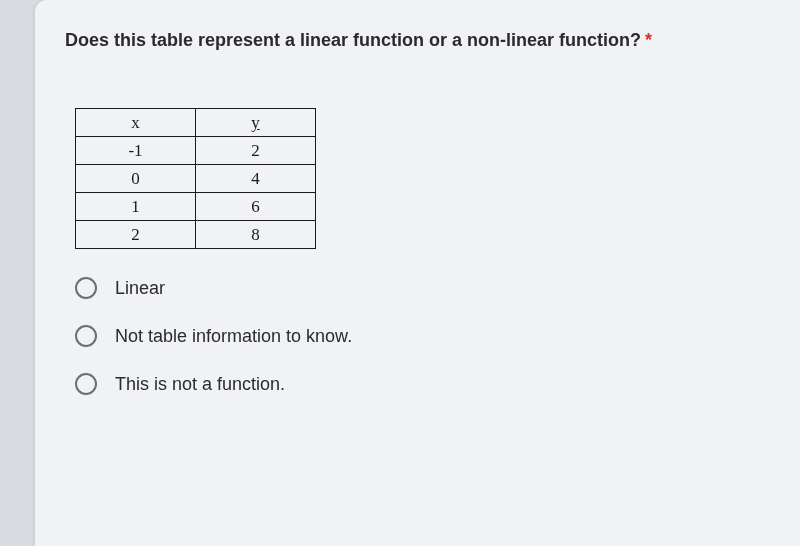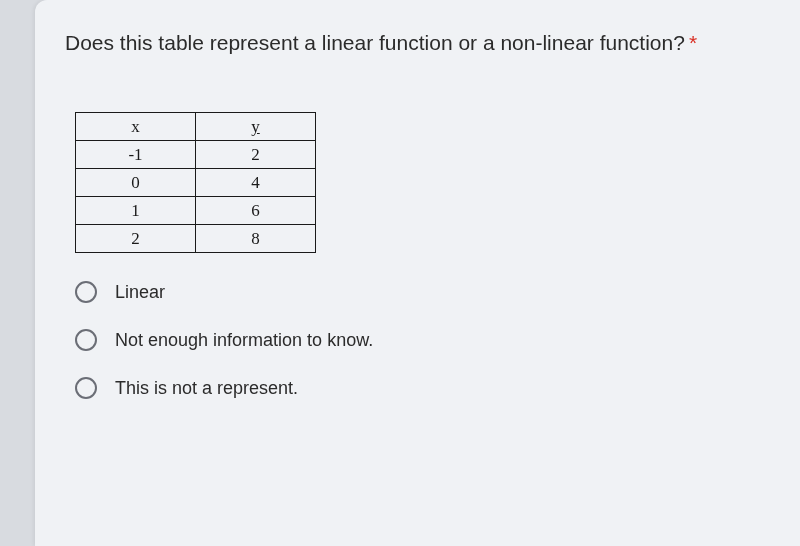--- a/index.html
+++ b/index.html
@@ -20,23 +20,23 @@
       left: 35px;
       top: 0;
       right: 0;
       bottom: 0;
       background: #f0f2f5;
       border-radius: 12px 0 0 0;
       padding: 28px 30px;
       box-shadow: -1px 0 4px rgba(0,0,0,0.08);
     }
     .question-text {
-      font-size: 21px;
+      font-size: 18px;
       color: #2b2b2b;
-      font-weight: 400;
+      font-weight: 700;
       line-height: 1.4;
     }
     .required-asterisk {
       color: #d93025;
       margin-left: 4px;
     }
     .data-table {
       margin-top: 55px;
       margin-left: 10px;
       border-collapse: collapse;
@@ -128,21 +128,21 @@
   </tbody>
     </table>
 
   <div class="options">
     <div class="option-row">
       <span class="radio"></span>
       <span class="option-label">Linear</span>
     </div>
     <div class="option-row">
       <span class="radio"></span>
-      <span class="option-label">Not enough information to know.</span>
+      <span class="option-label">Not table information to know.</span>
     </div>
     <div class="option-row">
       <span class="radio"></span>
-      <span class="option-label">This is not a represent.</span>
+      <span class="option-label">This is not a function.</span>
     </div>
   </div>
 
 </div>
 
 </body></html>

